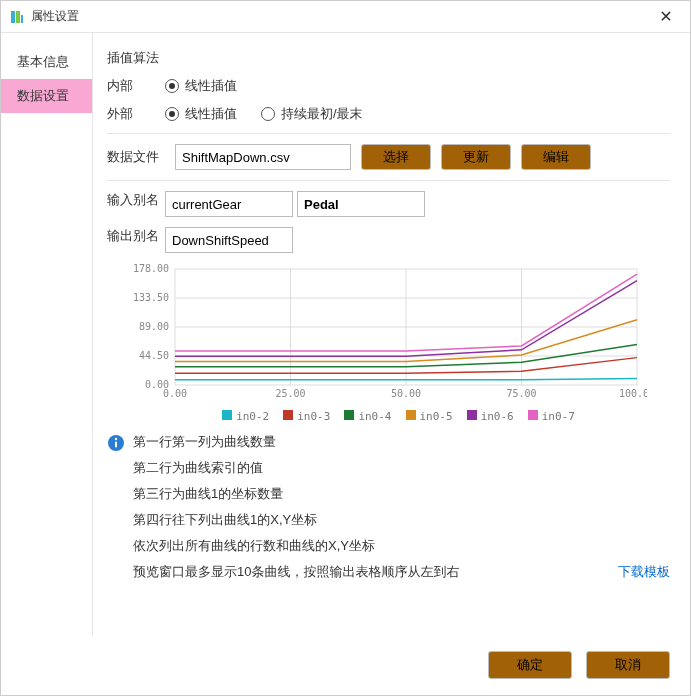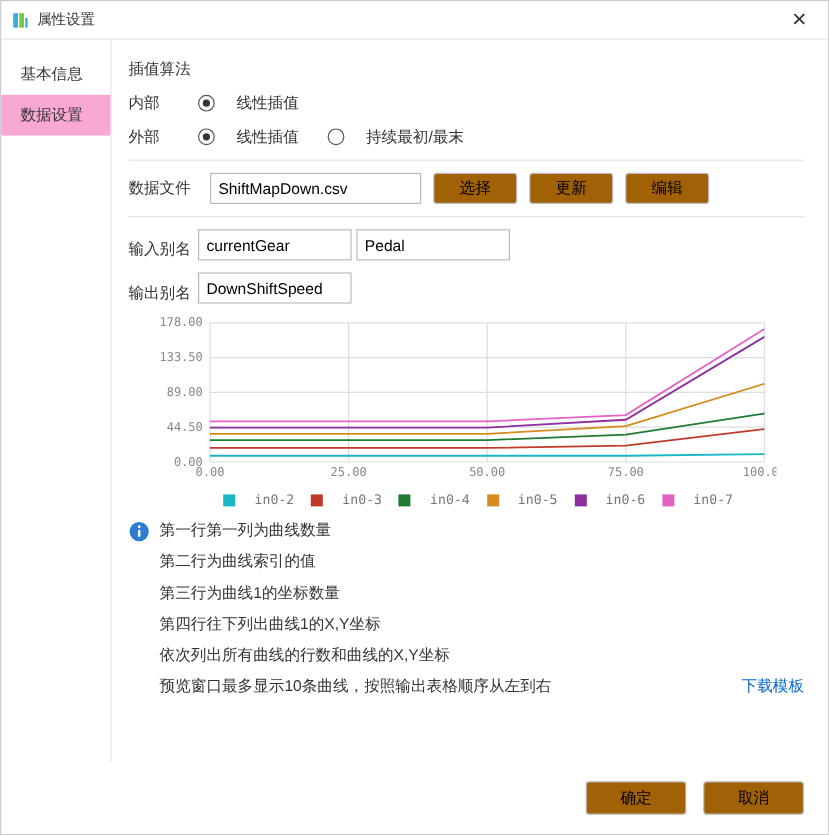--- a/index.html
+++ b/index.html
@@ -8,34 +8,34 @@
   .titlebar { height: 32px; display: flex; align-items: center; padding: 0 8px; border-bottom: 1px solid #e5e5e5; }
   .app-icon { width: 16px; height: 16px; margin-right: 6px; }
   .title-text { flex: 1; font-size: 12px; }
   .close-btn { width: 32px; height: 32px; display: flex; align-items: center; justify-content: center; cursor: pointer; font-size: 16px; }
   .body { flex: 1; display: flex; overflow: hidden; }
   .sidebar { width: 92px; border-right: 1px solid #e5e5e5; padding-top: 12px; }
   .tab { padding: 8px 0 8px 16px; cursor: pointer; font-size: 13px; }
   .tab.active { background: #f9a8d4; }
   .content { flex: 1; padding: 14px 20px 0 14px; overflow-y: auto; }
   .section-label { font-size: 13px; margin-bottom: 10px; margin-top: 2px; }
-  .row { display: flex; align-items: flex-end; margin-bottom: 10px; }
+  .row { display: flex; align-items: flex-start; margin-bottom: 10px; }
   .row-label { width: 58px; font-size: 13px; }
   .radio-group { display: flex; gap: 24px; }
-  .radio-item { display: flex; align-items: center; gap: 18px; cursor: pointer; }
+  .radio-item { display: flex; align-items: center; gap: 6px; cursor: pointer; }
   .radio { width: 14px; height: 14px; border-radius: 50%; border: 1px solid #555; position: relative; }
   .radio.checked::after { content: ''; position: absolute; width: 6px; height: 6px; background: #333; border-radius: 50%; top: 3px; left: 3px; }
   hr { border: none; border-top: 1px solid #e5e5e5; margin: 6px 0 10px 0; }
   .text-input { height: 26px; border: 1px solid #bbb; padding: 0 6px; font-size: 13px; font-family: inherit; }
   .file-input { width: 176px; }
   .btn { height: 26px; min-width: 70px; padding: 0 12px; border: 1px solid #bbb; background: #a16207; cursor: pointer; font-family: inherit; font-size: 13px; border-radius: 3px; }
   .btn-row { display: flex; gap: 10px; align-items: center; }
   .chart-area { margin-left: 20px; margin-top: 10px; margin-bottom: 8px; }
   .legend { display: flex; justify-content: center; gap: 14px; font-size: 11px; color: #777; margin-top: 4px; font-family: monospace; }
-  .legend-item { display: flex; align-items: center; gap: 16px; }
+  .legend-item { display: flex; gap: 4px; }
   .legend-sw { width: 10px; height: 10px; }
   .info-block { display: flex; gap: 8px; margin-top: 10px; }
   .info-icon { width: 18px; height: 18px; flex-shrink: 0; margin-top: 1px; }
   .info-lines { display: flex; flex-direction: column; gap: 8px; font-size: 13px; flex: 1; }
   .info-last { display: flex; justify-content: space-between; align-items: center; }
   .link { color: #0066cc; cursor: pointer; }
   .footer { padding: 16px 20px; display: flex; justify-content: flex-end; gap: 14px; }
   .footer .btn { min-width: 84px; height: 28px; }
   .alias-input { width: 128px; }
 </style>
@@ -97,21 +97,21 @@
         <button class="btn">更新</button>
         <button class="btn">编辑</button>
       </div>
 
       <hr>
 
 
       <div class="row">
         <div class="row-label">输入别名</div>
         <input class="text-input alias-input" value="currentGear" style="">
-        <input class="text-input alias-input" style="margin-left: 4px;" value="Pedal">
+        <input class="text-input alias-input" style="margin-left: 4px; font-weight: bold;" value="Pedal">
       </div>
 
       <div class="row">
         <div class="row-label">输出别名</div>
         <input class="text-input alias-input" value="DownShiftSpeed" style="">
       </div>
 
       <div class="chart-area">
         <svg id="chart-svg" width="520" height="140">
             <line x1="48" y1="122" x2="510" y2="122" stroke="#ddd" stroke-width="1"></line>

